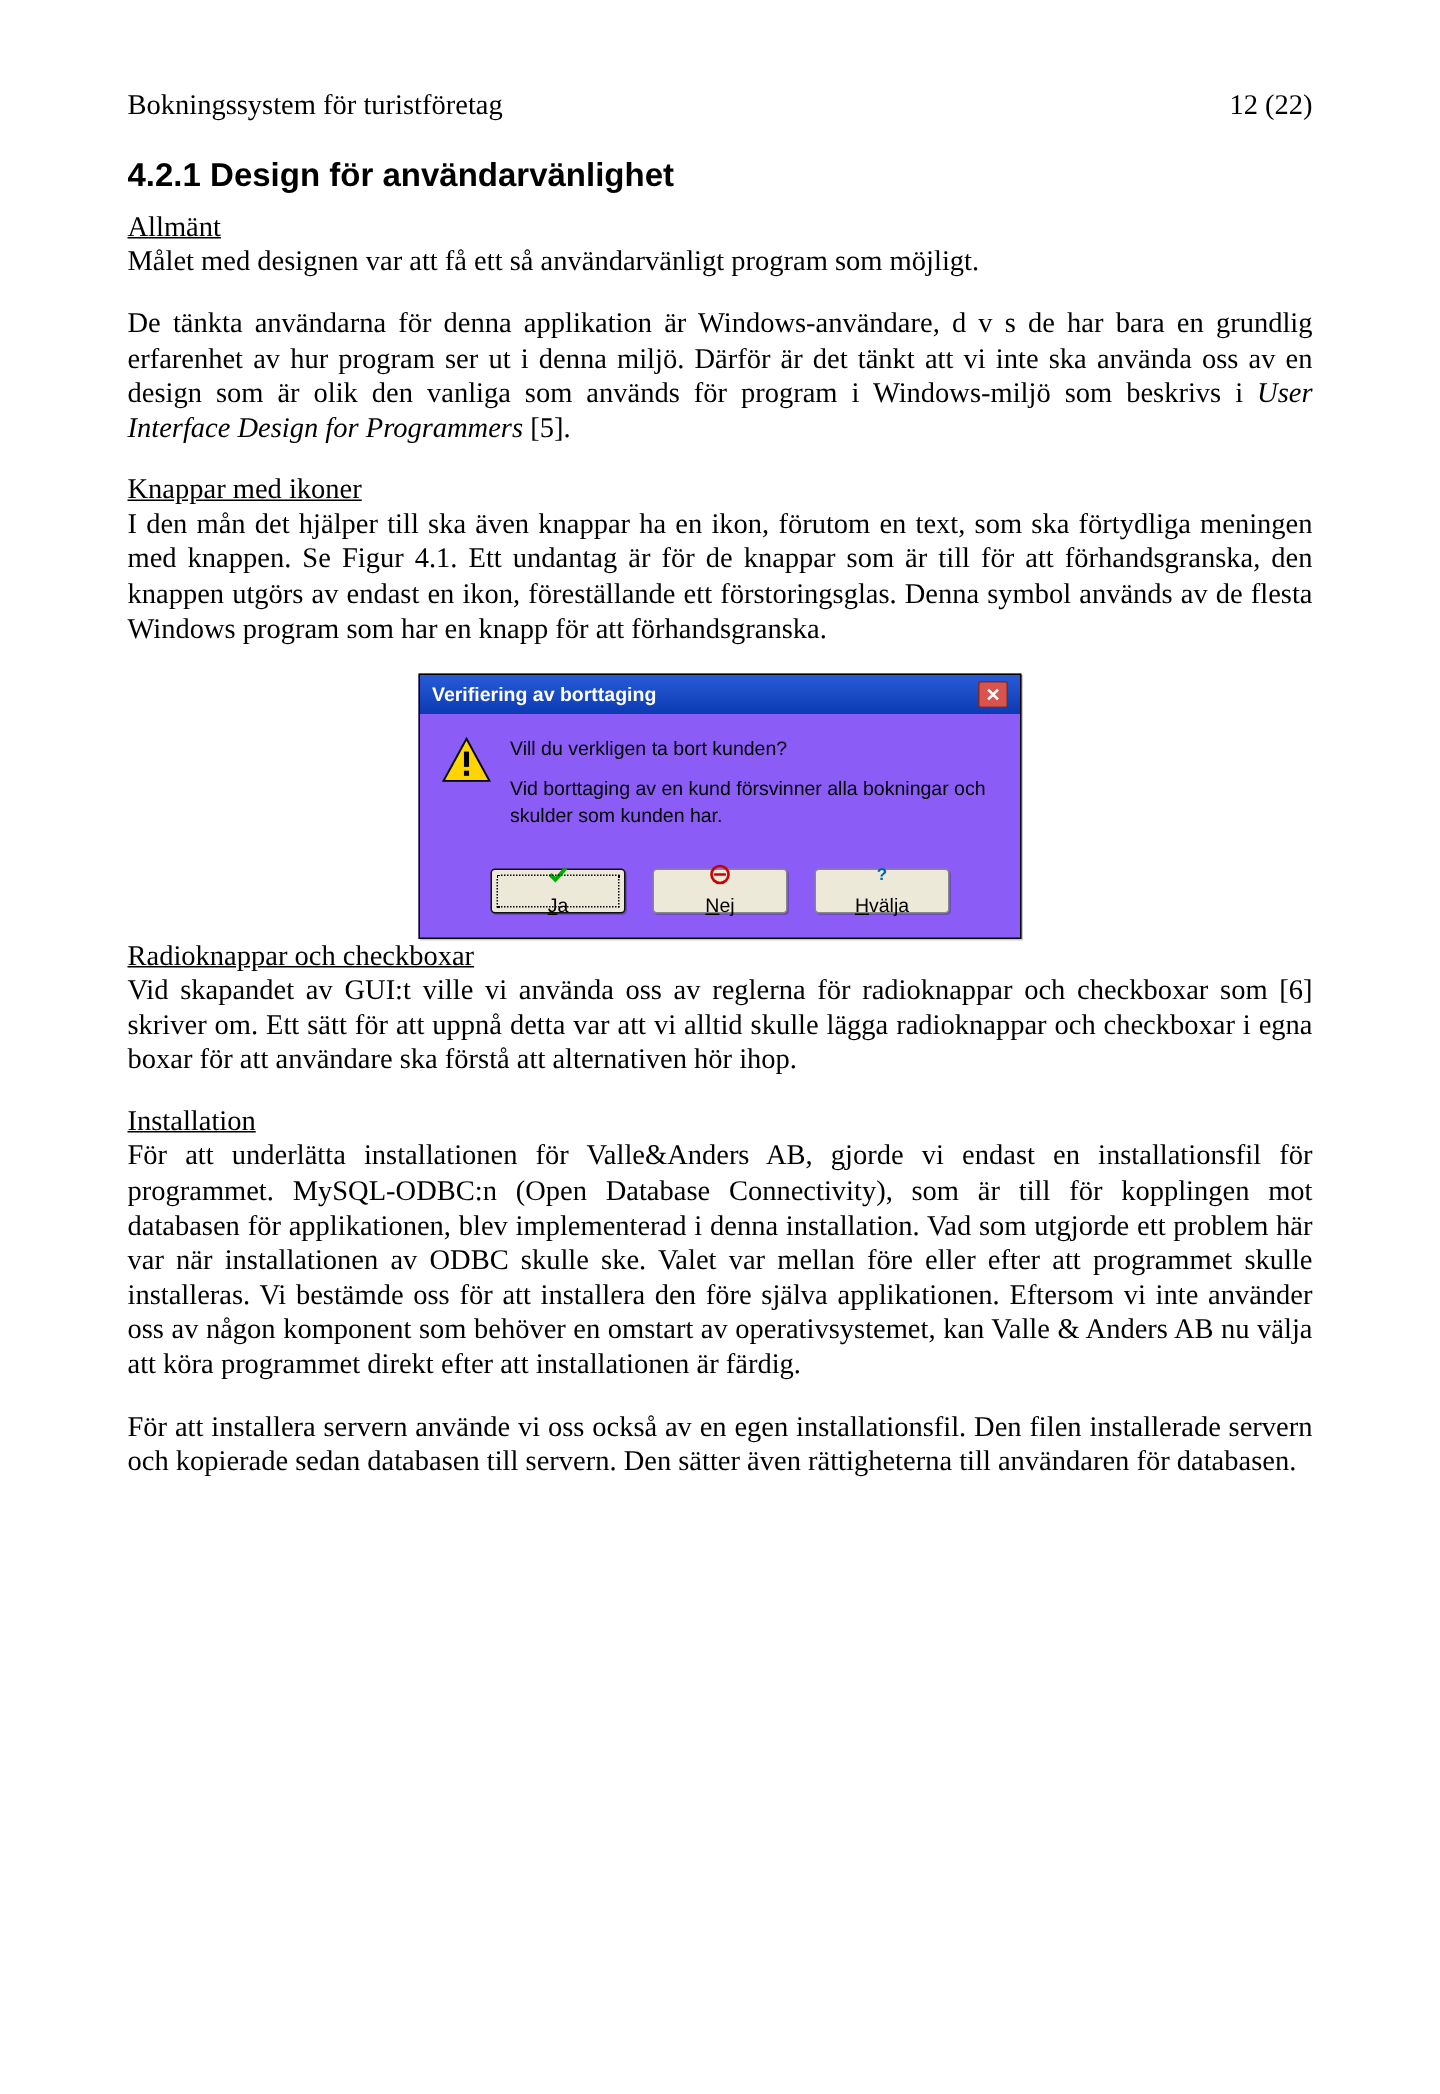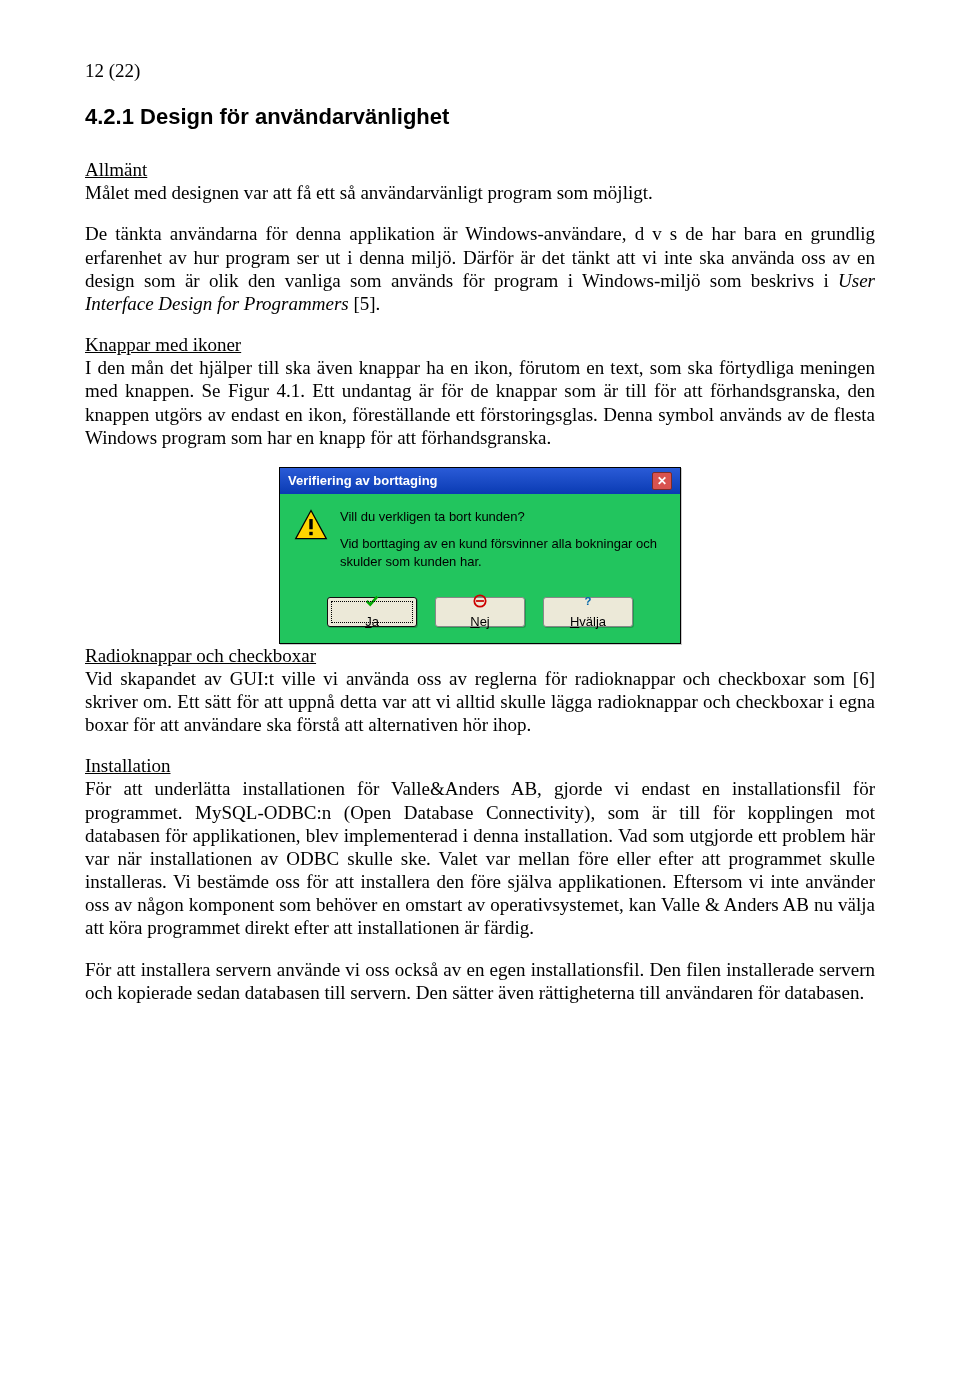--- a/index.html
+++ b/index.html
@@ -17,21 +17,21 @@
   .header-line {
     display: flex;
     justify-content: space-between;
     font-size: 19px;
     margin-bottom: 22px;
   }
   .section-number {
     font-family: Arial, Helvetica, sans-serif;
     font-weight: bold;
     font-size: 22px;
-    margin-bottom: 28px;
+    margin-bottom: 10px;
   }
   .para {
     font-size: 19px;
     line-height: 1.22;
     text-align: justify;
     margin-bottom: 18px;
   }
   .sub-heading {
     font-size: 19px;
     text-decoration: underline;
@@ -44,21 +44,21 @@
     margin: 10px 0 22px 40px;
   }
   .figure-caption .bold {
     font-weight: bold;
   }
   
   .dialog {
     width: 400px;
     margin: 10px auto 0 auto;
     border: 1px solid #000;
-    background: #22c55e;
+    background: #8b5cf6;
     font-family: Tahoma, Arial, sans-serif;
     font-size: 13px;
     box-shadow: 1px 1px 0 rgba(0,0,0,0.2);
   }
   .titlebar {
     background: linear-gradient(to bottom, #2a5bd7, #0a3bb3);
     color: #fff;
     padding: 4px 8px;
     font-weight: bold;
     font-size: 13px;
@@ -127,20 +127,21 @@
   }
   .win-btn .u { text-decoration: underline; }
   .ico { width: 14px; height: 14px; display: inline-flex; align-items: center; justify-content: center; }
 </style>
 </head>
 <body>
 
 <div class="page">
 
   <div class="header-line">
+    <span>Bokningssystem för turistföretag</span>
     <span>12 (22)</span>
   </div>
 
   <div class="section-number">4.2.1  Design för användarvänlighet</div>
 
   <div class="para">
     <span class="sub-heading">Allmänt</span><br>
     <span>Målet med designen var att få ett så användarvänligt program som möjligt.</span>
   </div>
 

